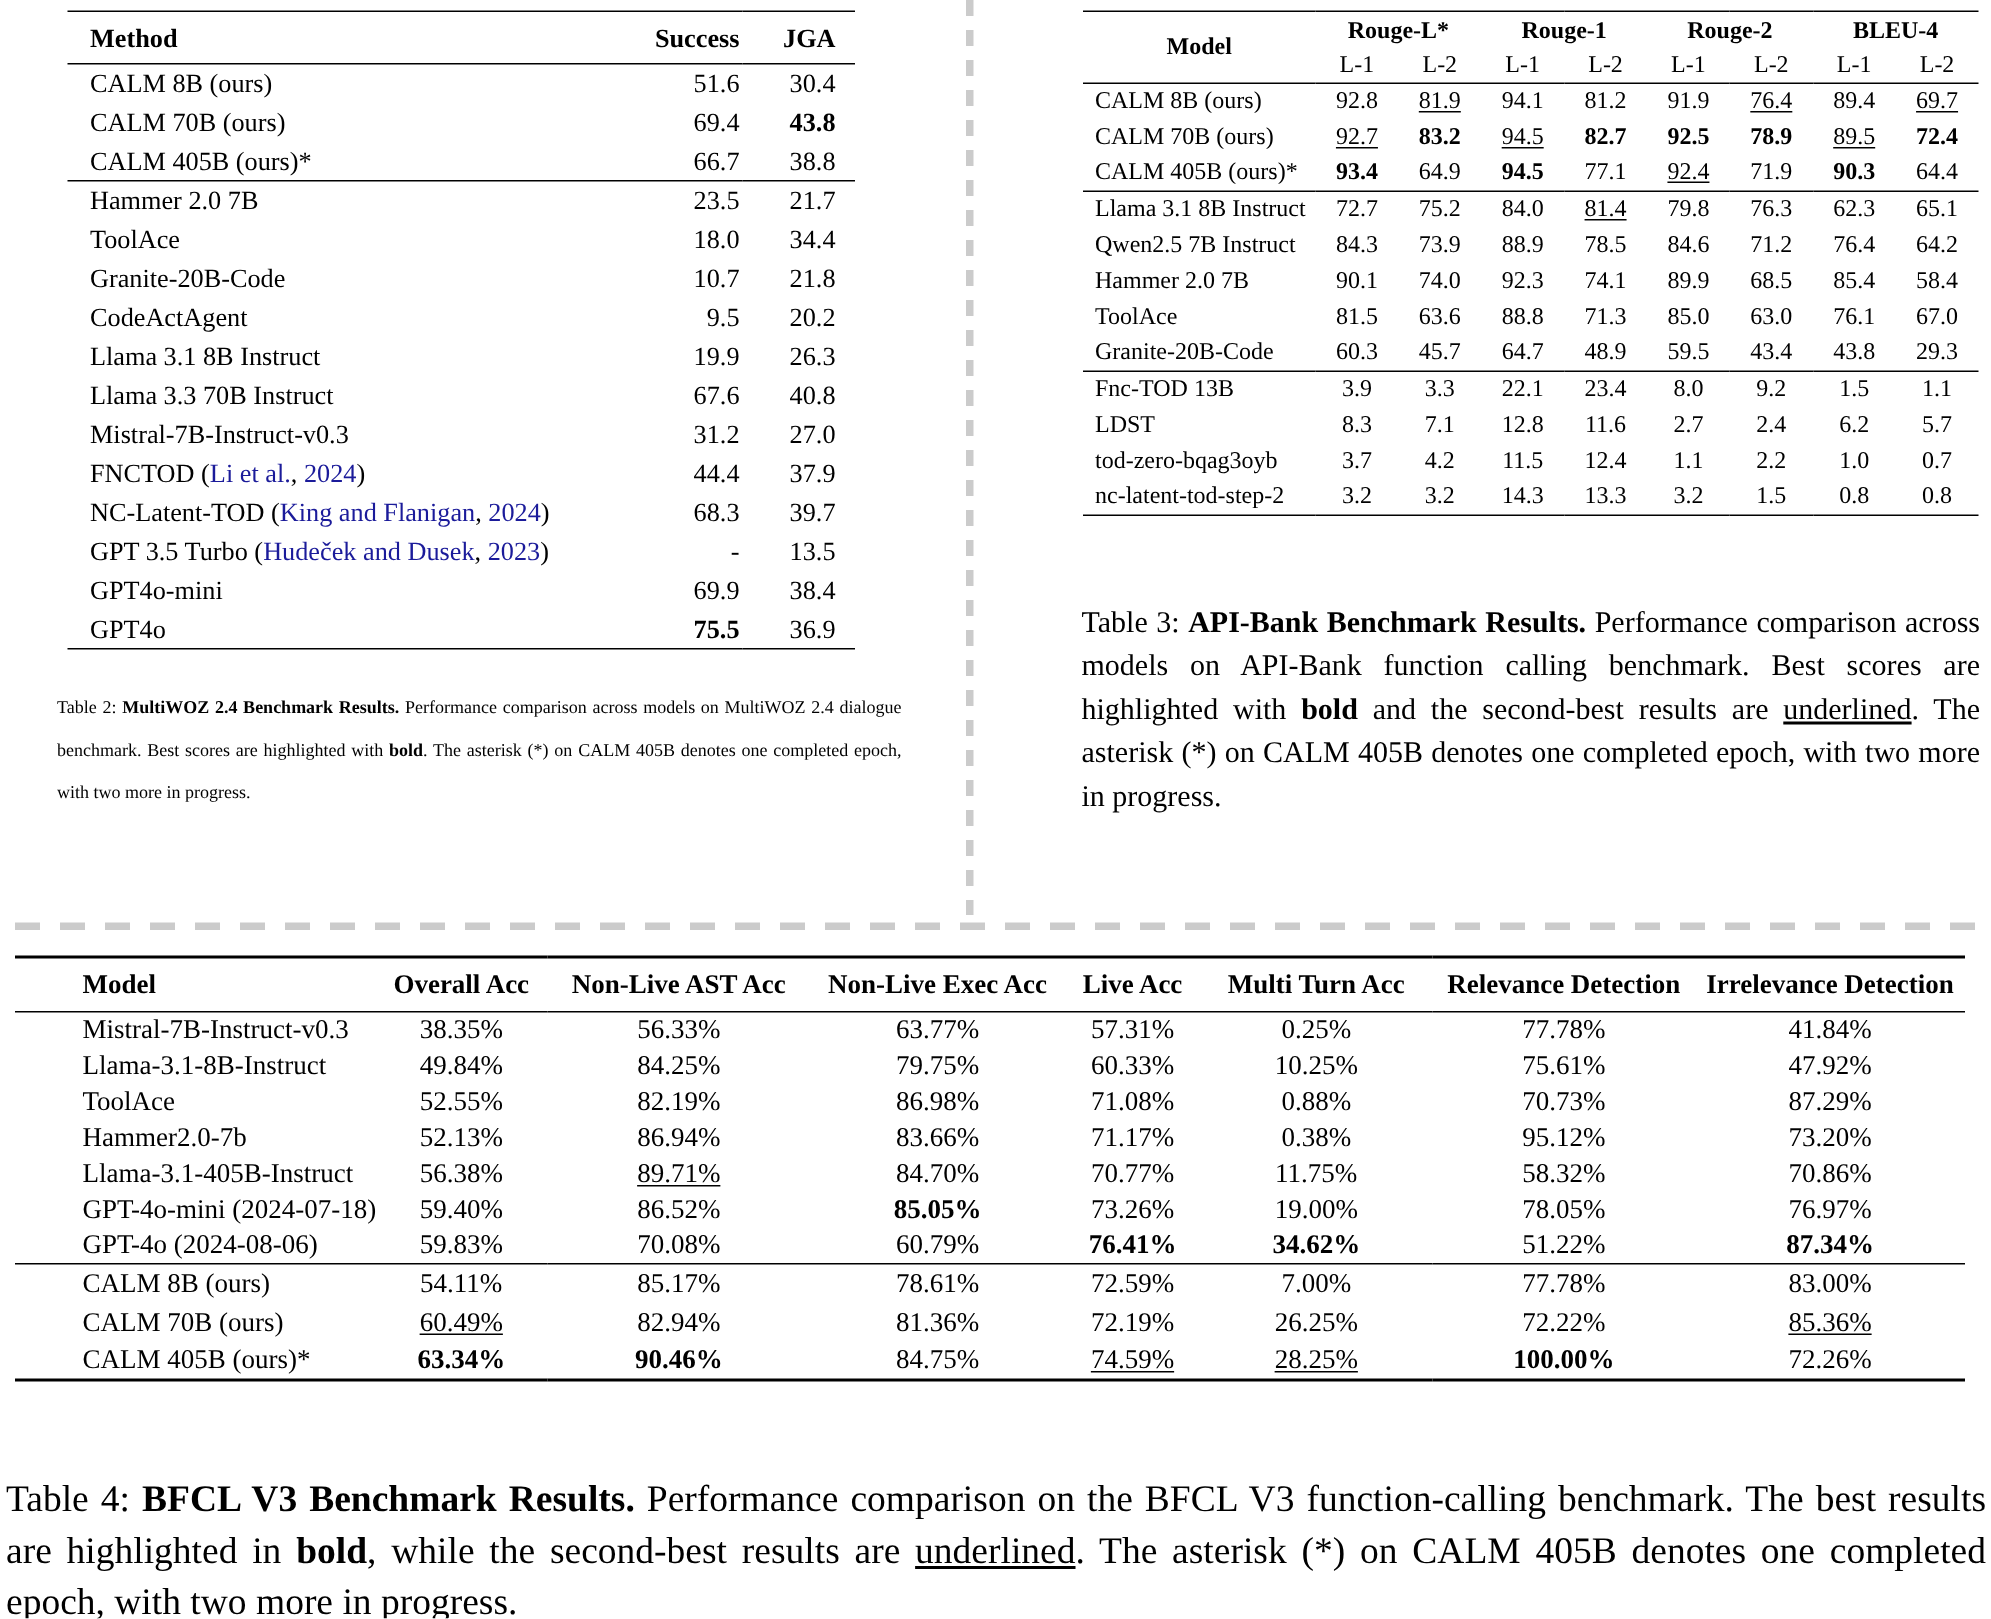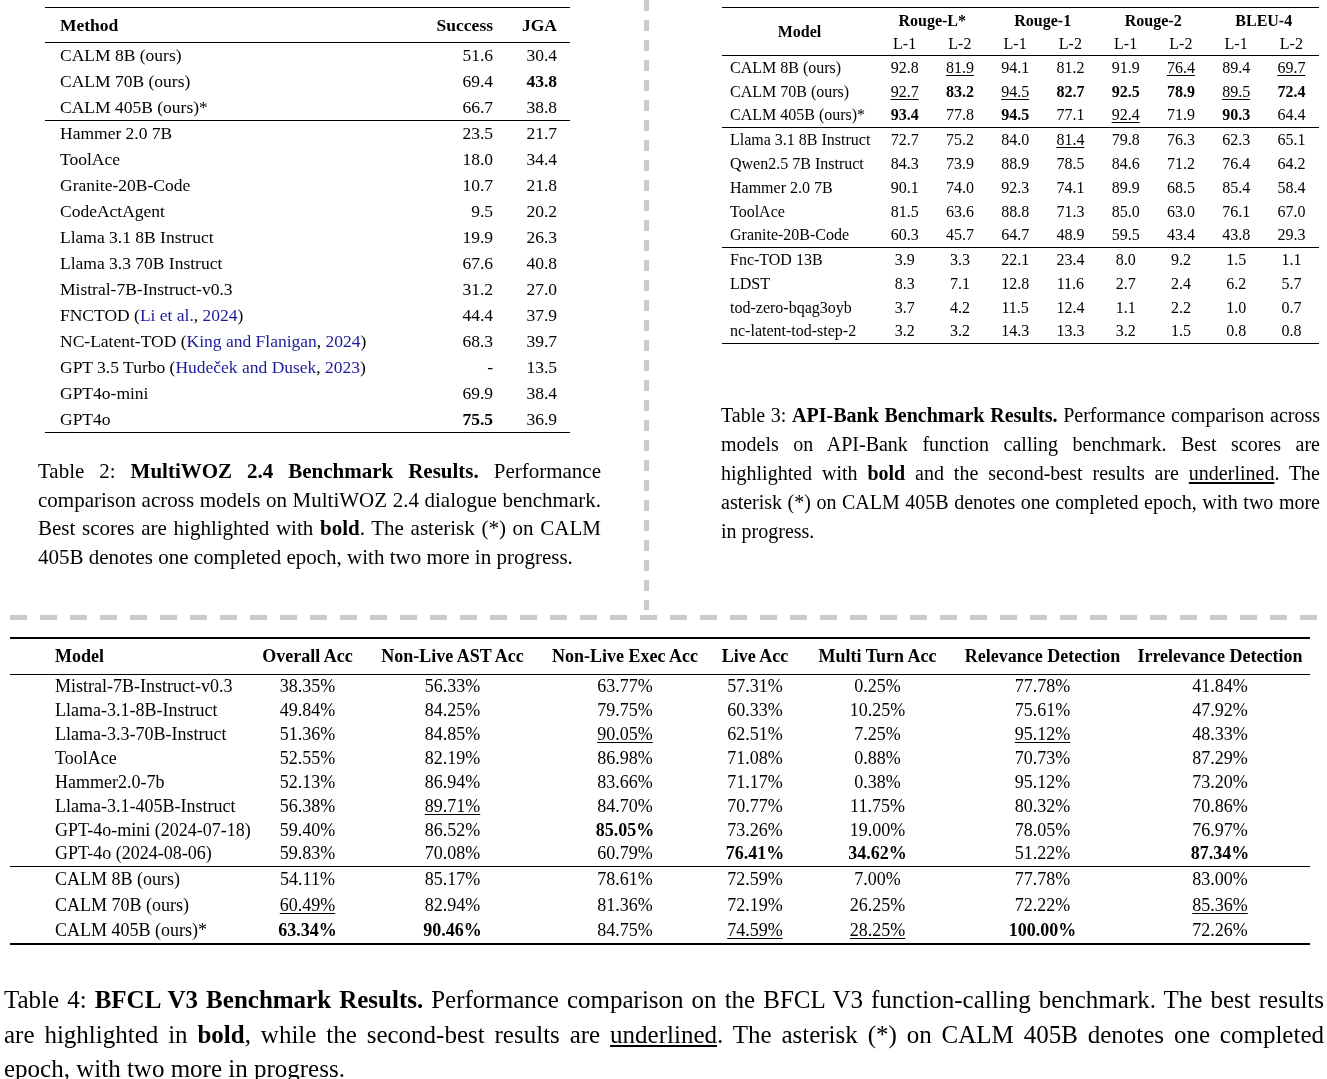--- a/index.html
+++ b/index.html
@@ -40,21 +40,21 @@
         border-top:2px solid #000; border-bottom:2.5px solid #000; table-layout:fixed; }
   .t4 thead { border-bottom:1.2px solid #000; }
   .t4 thead tr { height:36px; }
   .t4 tbody.g1 tr { height:24px; }
   .t4 tbody.g2 tr { height:26px; }
   .t4 tbody + tbody { border-top:1.5px solid #000; }
   .t4 th, .t4 td { text-align:center; }
   .t4 .model { text-align:left; padding-left:45px; white-space:nowrap; }
 
   .caption { position:absolute; text-align:justify; }
-  #cap2 { left:38px;  top:457px; width:563px;  font-size:21px; line-height:28.6px; }
+  #cap2 { left:38px;  top:457px; width:563px;  font-size:12px; line-height:28.6px; }
   #cap3 { left:721px; top:381px; width:599px;  font-size:20px; line-height:29px;margin-top:20px; }
   #cap4 { left:4px;   top:983px; width:1320px; font-size:25px; line-height:34.5px; }
 
   .b { font-weight:bold; }
   .u { text-decoration:underline; text-underline-offset:2px; }
   .link { color:var(--link-color,#1b1b9a); }
 
   .vdiv { position:absolute; left:644px; top:0; width:5px; height:610px; }
   .hdiv { position:absolute; left:10px; top:615px; width:1317px; height:5px; }
 </style>
@@ -212,21 +212,21 @@
             <td class="u">94.5</td>
             <td class="b">82.7</td>
             <td class="b">92.5</td>
             <td class="b">78.9</td>
             <td class="u">89.5</td>
             <td class="b">72.4</td>
           </tr>
           <tr>
             <td class="model">CALM 405B (ours)*</td>
             <td class="b">93.4</td>
-            <td>77.8</td>
+            <td>64.9</td>
             <td class="b">94.5</td>
             <td>77.1</td>
             <td class="u">92.4</td>
             <td>71.9</td>
             <td class="b">90.3</td>
             <td>64.4</td>
           </tr>
         </tbody>
         <tbody>
           <tr>
@@ -376,30 +376,20 @@
             <td class="model">Llama-3.1-8B-Instruct</td>
             <td>49.84%</td>
             <td>84.25%</td>
             <td>79.75%</td>
             <td>60.33%</td>
             <td>10.25%</td>
             <td>75.61%</td>
             <td>47.92%</td>
           </tr>
           <tr>
-            <td class="model">Llama-3.3-70B-Instruct</td>
-            <td>51.36%</td>
-            <td>84.85%</td>
-            <td class="u">90.05%</td>
-            <td>62.51%</td>
-            <td>7.25%</td>
-            <td class="u">95.12%</td>
-            <td>48.33%</td>
-          </tr>
-          <tr>
             <td class="model">ToolAce</td>
             <td>52.55%</td>
             <td>82.19%</td>
             <td>86.98%</td>
             <td>71.08%</td>
             <td>0.88%</td>
             <td>70.73%</td>
             <td>87.29%</td>
           </tr>
           <tr>
@@ -412,21 +402,21 @@
             <td>95.12%</td>
             <td>73.20%</td>
           </tr>
           <tr>
             <td class="model">Llama-3.1-405B-Instruct</td>
             <td>56.38%</td>
             <td class="u">89.71%</td>
             <td>84.70%</td>
             <td>70.77%</td>
             <td>11.75%</td>
-            <td>80.32%</td>
+            <td>58.32%</td>
             <td>70.86%</td>
           </tr>
           <tr>
             <td class="model">GPT-4o-mini (2024-07-18)</td>
             <td>59.40%</td>
             <td>86.52%</td>
             <td class="b">85.05%</td>
             <td>73.26%</td>
             <td>19.00%</td>
             <td>78.05%</td>

